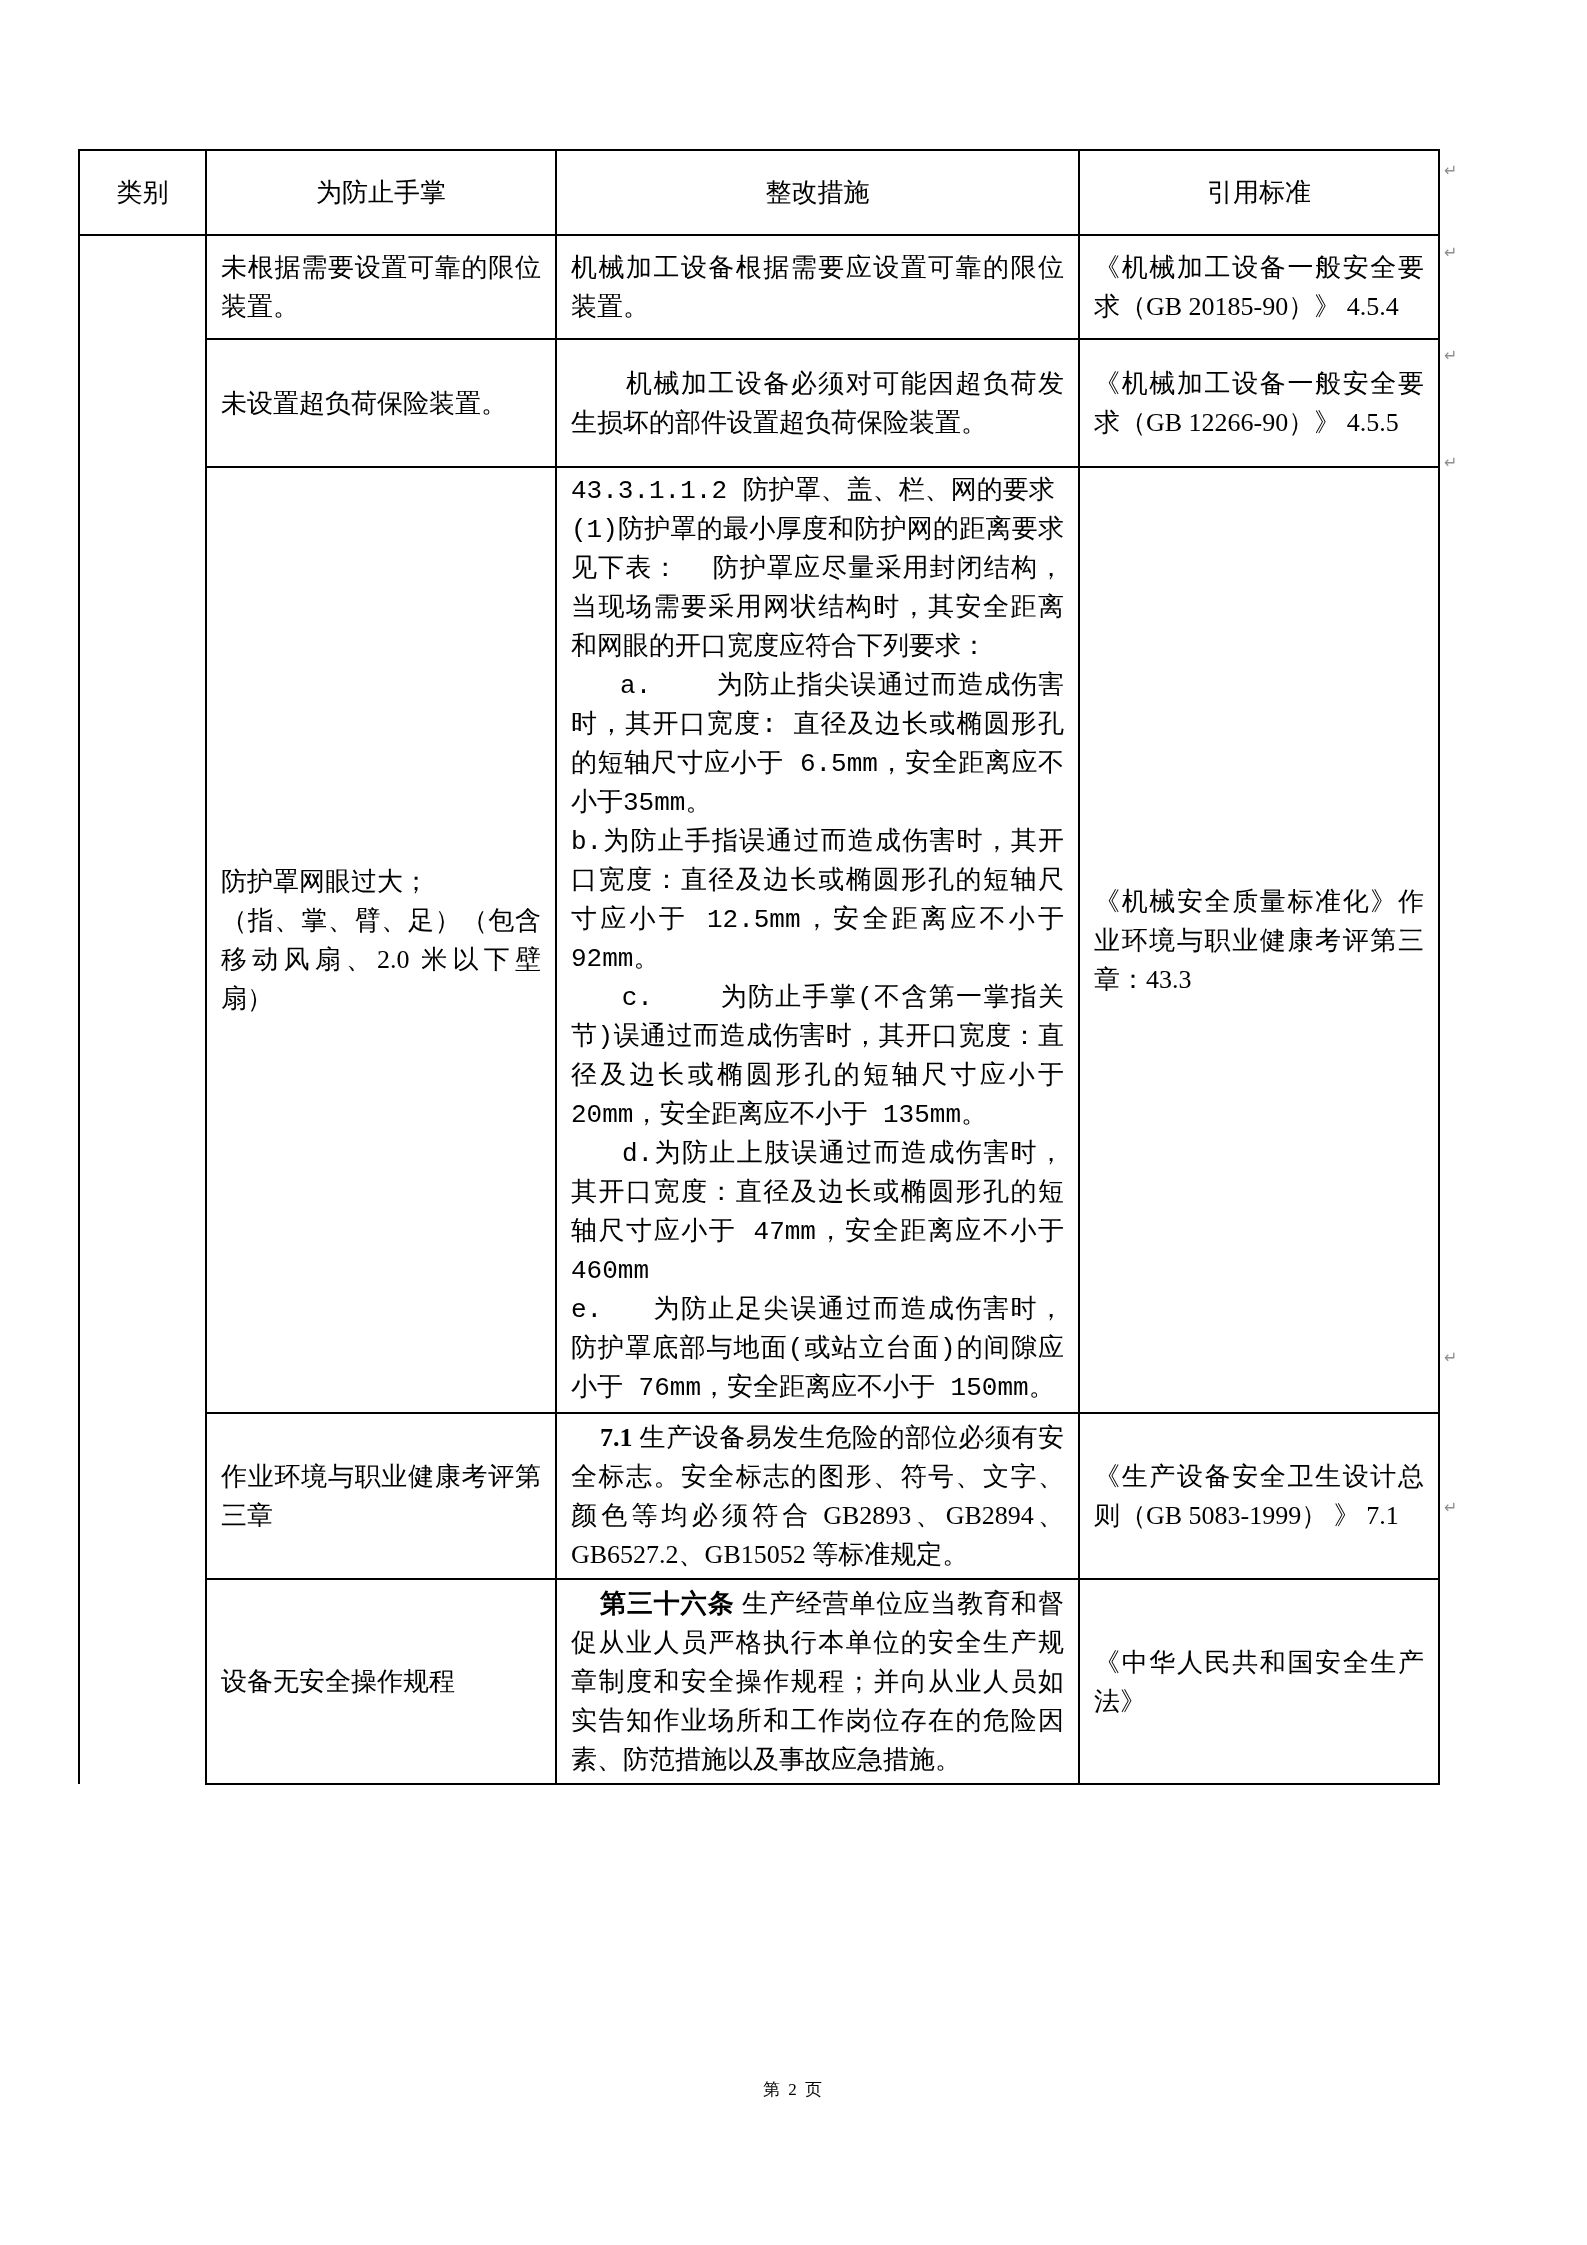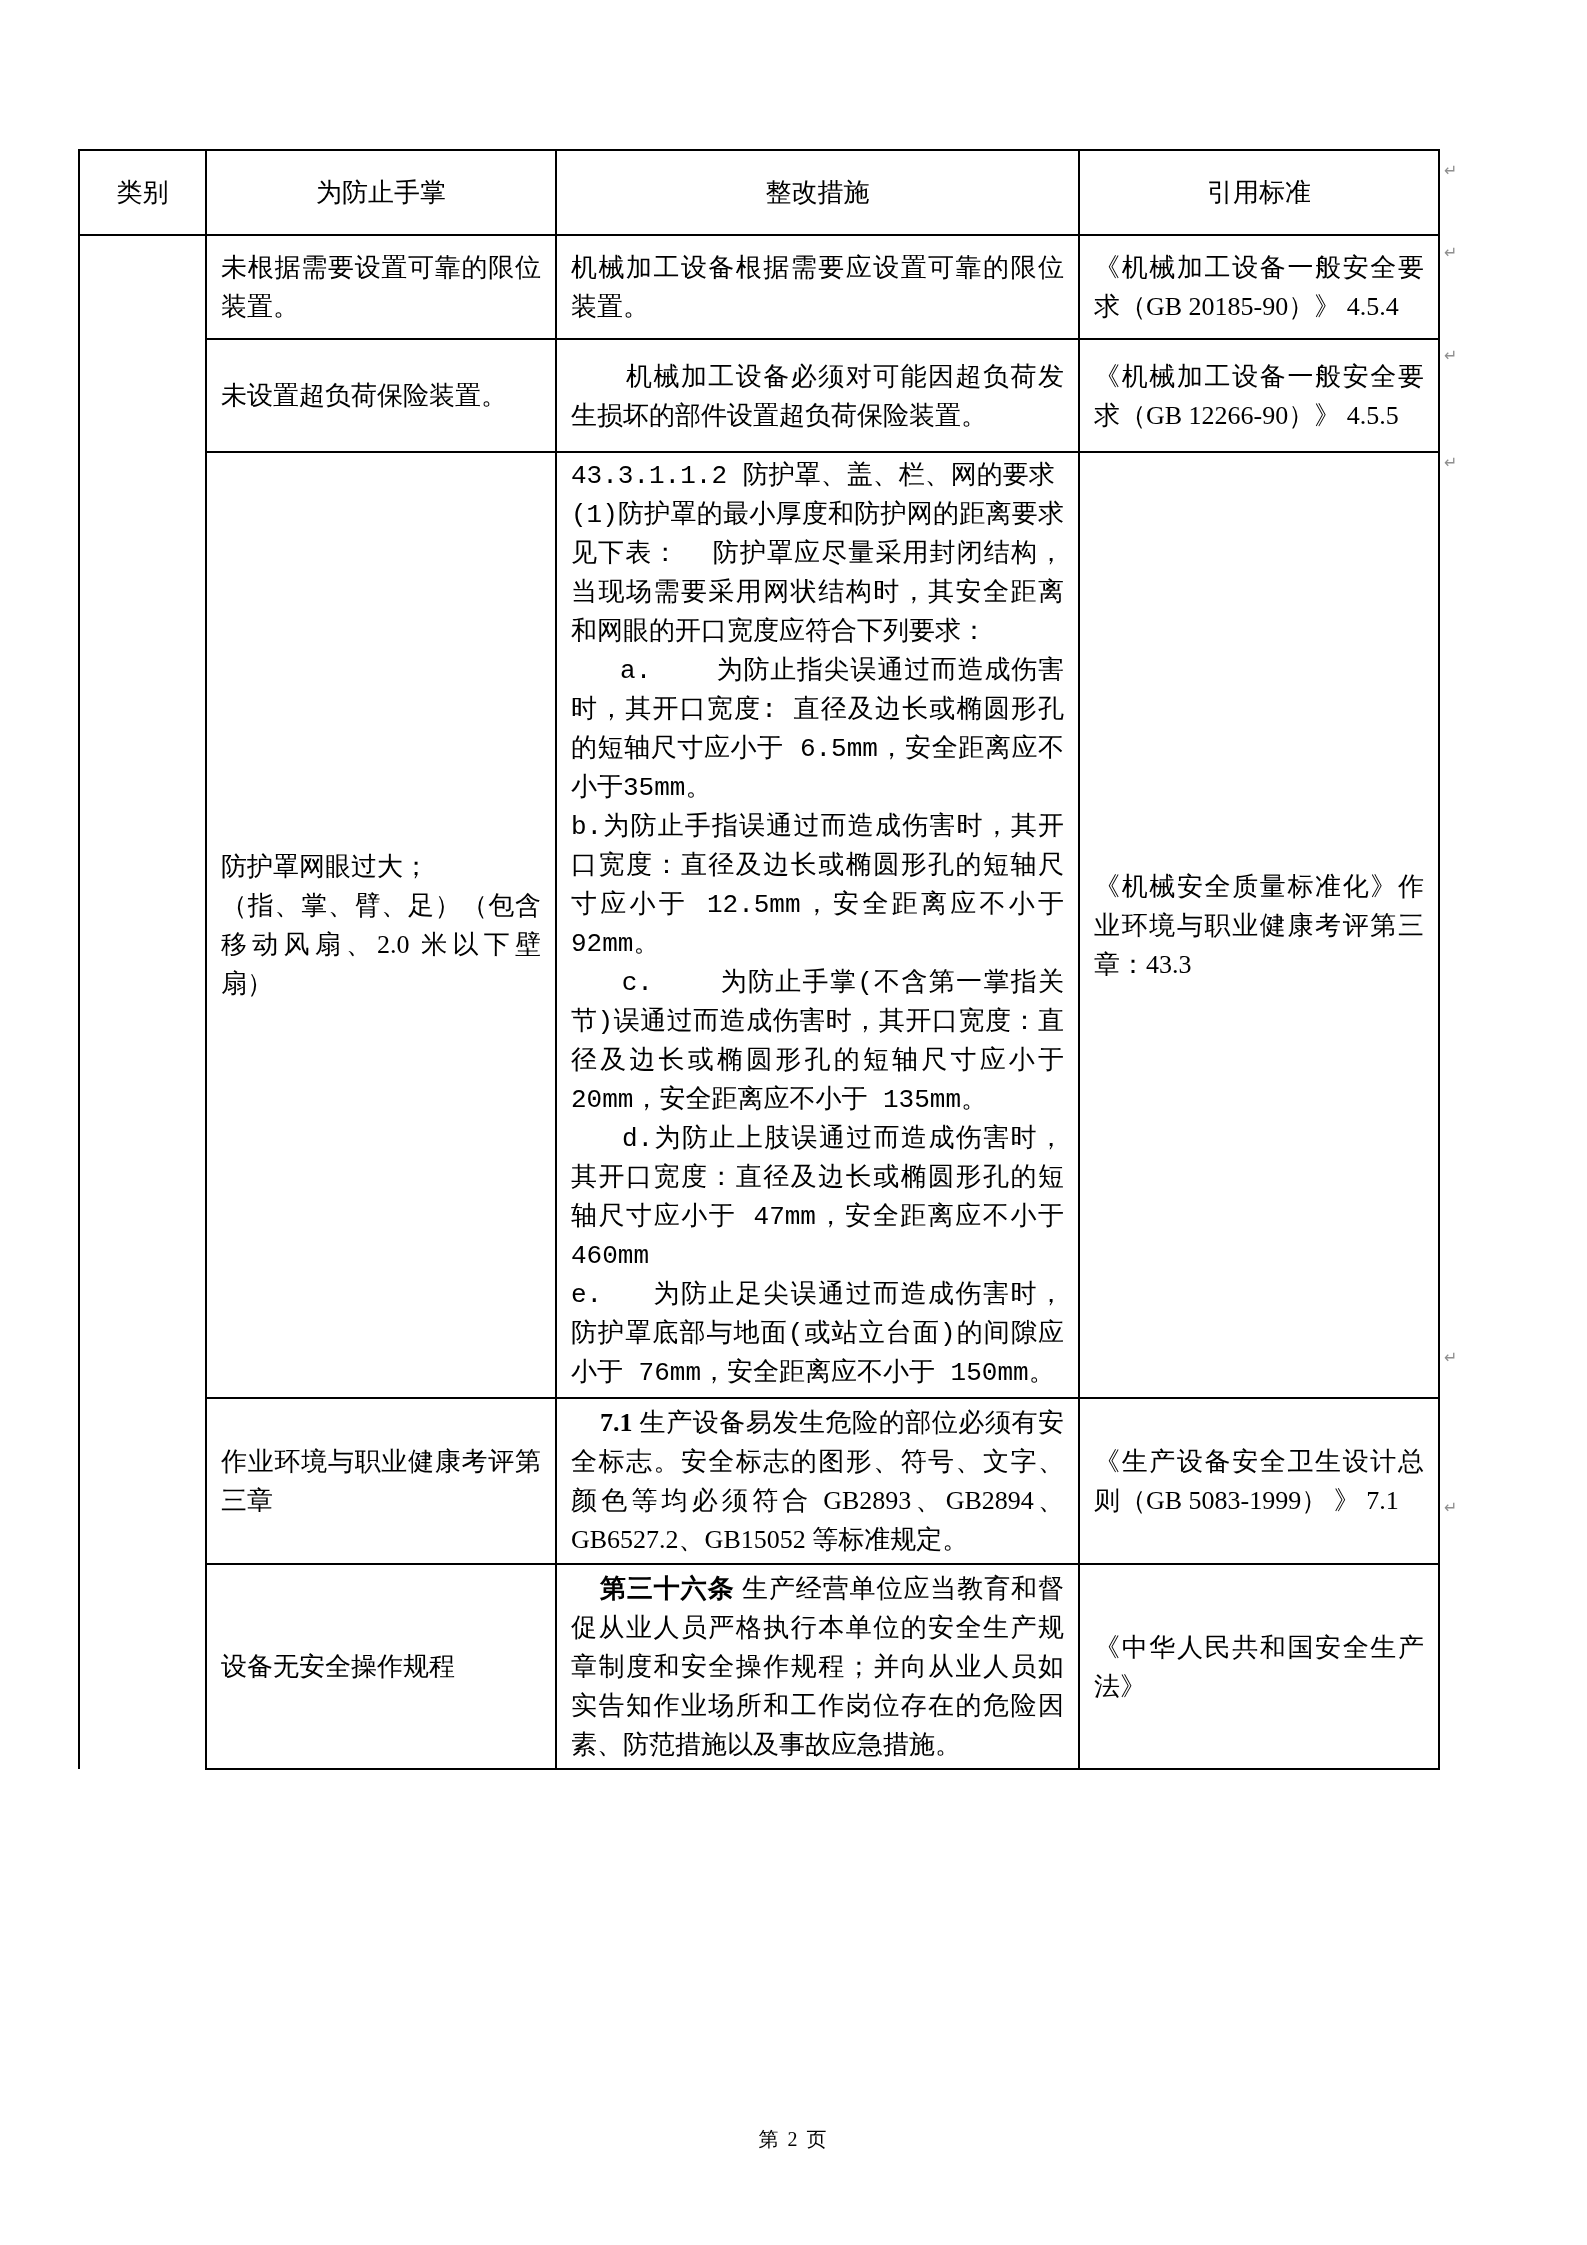--- a/index.html
+++ b/index.html
@@ -38,43 +38,42 @@
     white-space: pre-wrap;
     text-align: justify;
   }
   td.cat-cell {
     border-bottom: none;   
   }
   td.hazard-cell { }
   td.measure-cell { }
   td.standard-cell { }
   tr.r1 { height: 104px; margin-top: 36px; }
-  tr.r2 { height: 113px; }
+  tr.r2 { height: 128px; }
   tr.r4 { height: 148px; }
   tr.r5 { height: 184px; }
   td.big-measure { height: 888px; vertical-align: top; font-family: Liberation Mono, monospace; }
   b.lead { font-weight: bold; margin-left: 29px; }
   .rmark {
     position: absolute;
     left: 1444px;
     color: #8f8f8f;
     font-size: 16px;
     line-height: 16px;
     font-family: "DejaVu Sans", sans-serif;
     user-select: none;
   }
   .footer {
     position: absolute;
     top: 2078px;
     left: 0;
     width: 100%;
     text-align: center;
-    font-size: 20px;
+    font-size: 17px;
     letter-spacing: 2px;
-    margin-top: 48px;
   }
 </style>
 </head>
 <body>
 
 <div class="page">
 
   <table class="doc-table">
     <colgroup>
       <col style="width:127px">

